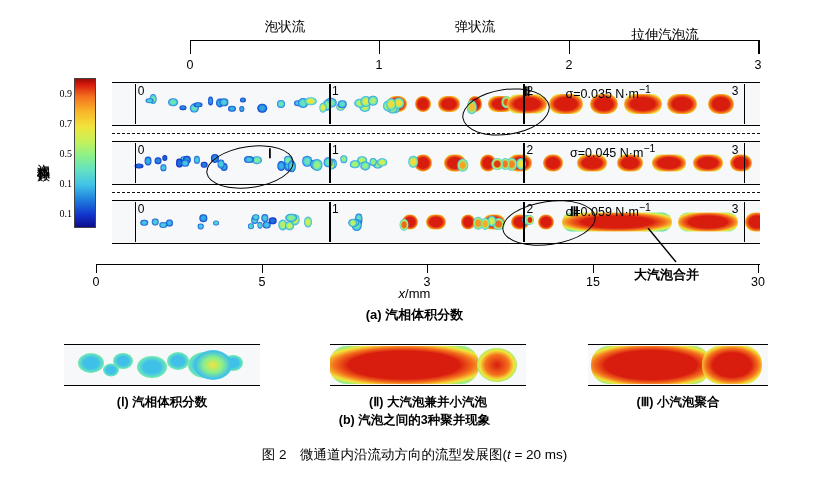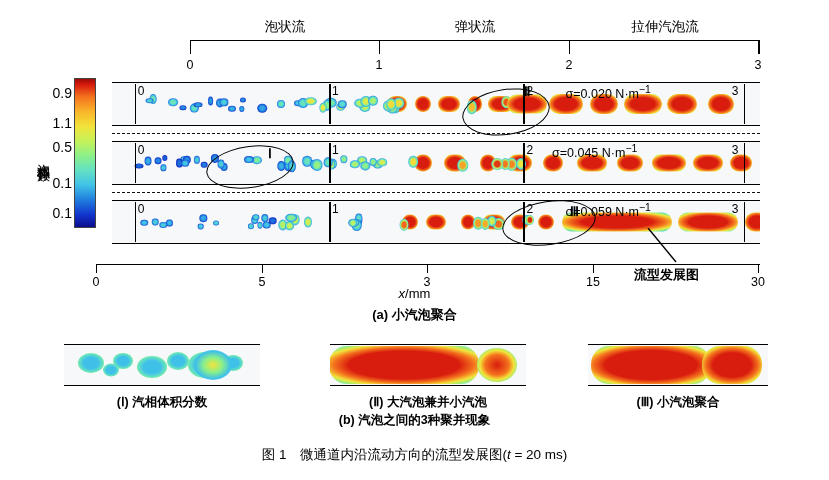--- a/index.html
+++ b/index.html
@@ -50,22 +50,22 @@
       #62e0c4 38%,
       #8bf08a 48%,
       #c6f25a 58%,
       #f2e33a 68%,
       #f9b52a 78%,
       #f4721d 88%,
       #d81c0e 96%,
       #9e0b06 100%);
   }
   .cbar-tick {
-    position: absolute; left: -26px; font-size: 14px; width: 24px;
-    text-align: right; transform: translateY(-50%);
+    position: absolute; left: -26px; font-size: 10px; width: 24px;
+    text-align: right; transform: translateY(-50%); font-family: Liberation Serif, serif;
   }
   #cbar-title {
     left: 34px; top: 82px; width: 18px; height: 150px;
     font-size: 13px;
     writing-mode: vertical-rl;
     text-orientation: upright;
     letter-spacing: 1px;
     display: flex; align-items: center; justify-content: center;
     white-space: nowrap;
   }
@@ -178,30 +178,30 @@
     <div class="regime-tick" style="left: 189px;"></div>
     <div class="regime-label" style="left: 189px;">1</div>
     <div class="regime-tick" style="left: 379px;"></div>
     <div class="regime-label" style="left: 379px;">2</div>
     <div class="regime-tick" style="left: 568px;"></div>
     <div class="regime-label" style="left: 568px;">3</div>
   </div>
 <div class="abs" id="regime-names" style="left: 190px; top: 18px; width: 570px;">
     <div class="regime-name" style="left: 95px; top: 0px;">泡状流</div>
     <div class="regime-name" style="left: 285px; top: 0px;">弹状流</div>
-    <div class="regime-name" style="left: 475px; top: 0px;">拉伸汽泡流</div>
+    <div class="regime-name" style="left: 475px; top: 8px;">拉伸汽泡流</div>
   </div>
 
 <div class="abs" id="cbar-title">汽相体积分数</div>
 <div class="abs" id="cbar-wrap">
   <div id="cbar"></div>
   <div id="cbar-ticks">
       <div class="cbar-tick" style="top: 15px;">0.9</div>
-      <div class="cbar-tick" style="top: 45px;">1.1</div>
-      <div class="cbar-tick" style="top: 69px;">0.5</div>
+      <div class="cbar-tick" style="top: 45px;">0.7</div>
+      <div class="cbar-tick" style="top: 75px;">0.5</div>
       <div class="cbar-tick" style="top: 105px;">0.1</div>
       <div class="cbar-tick" style="top: 135px;">0.1</div>
     </div>
 </div>
 
 <div class="abs panel-frame" id="panel1">
     <div class="bub" style="left: 20.0368%; top: 61.4203%; width: 5.39636px; height: 6.1626px; background: radial-gradient(rgb(53, 171, 229) 0%, rgb(53, 171, 229) 32%, rgb(30, 120, 220) 52%, rgb(21, 69, 208) 70%, rgb(15, 37, 180) 85%, rgba(255, 255, 255, 0) 100%);"></div>
     <div class="bub" style="left: 9.43377%; top: 46.2648%; width: 9.8566px; height: 7.52284px; background: radial-gradient(rgb(109, 228, 181) 0%, rgb(109, 228, 181) 32%, rgb(64, 193, 231) 52%, rgb(30, 117, 220) 70%, rgb(17, 50, 202) 85%, rgba(255, 255, 255, 0) 100%);"></div>
     <div class="bub" style="left: 18.5088%; top: 60.9166%; width: 8.07429px; height: 6.54851px; background: radial-gradient(rgb(56, 177, 230) 0%, rgb(56, 177, 230) 32%, rgb(32, 125, 221) 52%, rgb(21, 72, 209) 70%, rgb(16, 37, 181) 85%, rgba(255, 255, 255, 0) 100%);"></div>
     <div class="bub" style="left: 10.9269%; top: 58.5676%; width: 7.12443px; height: 5.72049px; background: radial-gradient(rgb(37, 135, 223) 0%, rgb(37, 135, 223) 32%, rgb(25, 94, 214) 52%, rgb(17, 53, 204) 70%, rgb(15, 32, 172) 85%, rgba(255, 255, 255, 0) 100%);"></div>
@@ -346,69 +346,69 @@
 
 <div class="abs" id="panel-decor" style="left: 0px; top: 0px; width: 829px; height: 300px;">
     <div class="p-tick" style="left: 134.68px; top: 84px; height: 40px;"></div>
     <div class="p-num" style="left: 137.68px; top: 84px;">0</div>
     <div class="p-tick" style="left: 329.08px; top: 84px; height: 40px;"></div>
     <div class="p-num" style="left: 332.08px; top: 84px;">1</div>
     <div class="p-tick" style="left: 523.48px; top: 84px; height: 40px;"></div>
     <div class="p-num" style="left: 526.48px; top: 84px;">2</div>
     <div class="p-tick" style="left: 743.8px; top: 84px; height: 40px;"></div>
     <div class="p-num" style="left: 731.8px; top: 84px;">3</div>
-    <div class="sigma-lab" style="left: 565.6px; top: 84px;"><span>σ=0.020 N·m</span><sup>−1</sup></div>
+    <div class="sigma-lab" style="left: 565.6px; top: 84px;"><span>σ=0.035 N·m</span><sup>−1</sup></div>
     <div class="p-tick" style="left: 134.68px; top: 143px; height: 40px;"></div>
     <div class="p-num" style="left: 137.68px; top: 143px;">0</div>
     <div class="p-tick" style="left: 329.08px; top: 143px; height: 40px;"></div>
     <div class="p-num" style="left: 332.08px; top: 143px;">1</div>
     <div class="p-tick" style="left: 523.48px; top: 143px; height: 40px;"></div>
     <div class="p-num" style="left: 526.48px; top: 143px;">2</div>
     <div class="p-tick" style="left: 743.8px; top: 143px; height: 40px;"></div>
     <div class="p-num" style="left: 731.8px; top: 143px;">3</div>
-    <div class="sigma-lab" style="left: 552px; top: 143px;"><span>σ=0.045 N·m</span><sup>−1</sup></div>
+    <div class="sigma-lab" style="left: 570px; top: 143px;"><span>σ=0.045 N·m</span><sup>−1</sup></div>
     <div class="p-tick" style="left: 134.68px; top: 202px; height: 40px;"></div>
     <div class="p-num" style="left: 137.68px; top: 202px;">0</div>
     <div class="p-tick" style="left: 329.08px; top: 202px; height: 40px;"></div>
     <div class="p-num" style="left: 332.08px; top: 202px;">1</div>
     <div class="p-tick" style="left: 523.48px; top: 202px; height: 40px;"></div>
     <div class="p-num" style="left: 526.48px; top: 202px;">2</div>
     <div class="p-tick" style="left: 743.8px; top: 202px; height: 40px;"></div>
     <div class="p-num" style="left: 731.8px; top: 202px;">3</div>
     <div class="sigma-lab" style="left: 565.6px; top: 202px;"><span>σ=0.059 N·m</span><sup>−1</sup></div>
     <div class="roman" style="left: 524px; top: 84px;">Ⅱ</div>
     <div class="roman" style="left: 268px; top: 146px;">Ⅰ</div>
     <div class="roman" style="left: 570px; top: 204px;">Ⅲ</div>
     <div class="ellipse" style="left: 506px; top: 112px; width: 86px; height: 44px;"></div>
     <div class="ellipse" style="left: 250px; top: 167px; width: 86px; height: 40px;"></div>
     <div class="ellipse" style="left: 549px; top: 223px; width: 92px; height: 42px;"></div>
   </div>
 
 <svg class="abs" id="leader" viewBox="0 0 46 36">
   <line x1="2" y1="0" x2="30" y2="34" stroke="#000" stroke-width="1.4"></line>
 </svg>
-<div class="abs" id="ann-stretch">流型发展图</div>
+<div class="abs" id="ann-stretch">大汽泡合并</div>
 
 <div class="abs" id="xaxis">
   <div id="x-ticks">
       <div class="x-tick" style="left: 0px;"></div>
       <div class="x-lab" style="left: 0px;">0</div>
       <div class="x-tick" style="left: 166px;"></div>
       <div class="x-lab" style="left: 166px;">5</div>
       <div class="x-tick" style="left: 331px;"></div>
       <div class="x-lab" style="left: 331px;">3</div>
       <div class="x-tick" style="left: 497px;"></div>
       <div class="x-lab" style="left: 497px;">15</div>
       <div class="x-tick" style="left: 662px;"></div>
       <div class="x-lab" style="left: 662px;">30</div>
     </div>
 </div>
 <div class="abs" id="xtitle"><i>x</i><span class="unit">/mm</span></div>
 
-<div class="abs" id="cap-a">(a) 小汽泡聚合</div>
+<div class="abs" id="cap-a">(a) 汽相体积分数</div>
 
 <div class="abs sub" id="subI">
     <div class="bub" style="left: 14%; top: 46%; width: 26px; height: 20px; background: radial-gradient(rgb(63, 192, 232) 0%, rgb(63, 192, 232) 40%, rgb(98, 224, 196) 62%, rgb(139, 240, 138) 78%, rgba(180, 240, 180, 0) 100%);"></div>
     <div class="bub" style="left: 30%; top: 40%; width: 20px; height: 16px; background: radial-gradient(rgb(63, 192, 232) 0%, rgb(63, 192, 232) 40%, rgb(98, 224, 196) 62%, rgb(139, 240, 138) 78%, rgba(180, 240, 180, 0) 100%);"></div>
     <div class="bub" style="left: 45%; top: 56%; width: 30px; height: 22px; background: radial-gradient(rgb(63, 192, 232) 0%, rgb(63, 192, 232) 40%, rgb(98, 224, 196) 62%, rgb(139, 240, 138) 78%, rgba(180, 240, 180, 0) 100%);"></div>
     <div class="bub" style="left: 58%; top: 40%; width: 22px; height: 18px; background: radial-gradient(rgb(63, 192, 232) 0%, rgb(63, 192, 232) 40%, rgb(98, 224, 196) 62%, rgb(139, 240, 138) 78%, rgba(180, 240, 180, 0) 100%);"></div>
     <div class="bub" style="left: 72%; top: 50%; width: 34px; height: 26px; background: radial-gradient(rgb(63, 192, 232) 0%, rgb(63, 192, 232) 40%, rgb(98, 224, 196) 62%, rgb(139, 240, 138) 78%, rgba(180, 240, 180, 0) 100%);"></div>
     <div class="bub" style="left: 86%; top: 46%; width: 20px; height: 16px; background: radial-gradient(rgb(63, 192, 232) 0%, rgb(63, 192, 232) 40%, rgb(98, 224, 196) 62%, rgb(139, 240, 138) 78%, rgba(180, 240, 180, 0) 100%);"></div>
     <div class="bub" style="left: 24%; top: 62%; width: 16px; height: 13px; background: radial-gradient(rgb(63, 192, 232) 0%, rgb(63, 192, 232) 40%, rgb(98, 224, 196) 62%, rgb(139, 240, 138) 78%, rgba(180, 240, 180, 0) 100%);"></div>
     <div class="bub" style="left: 76%; top: 50%; width: 38px; height: 30px; background: radial-gradient(rgb(242, 227, 58) 0%, rgb(139, 240, 138) 35%, rgb(63, 192, 232) 65%, rgba(63, 192, 232, 0) 100%);"></div>
@@ -421,13 +421,13 @@
     <div class="bub" style="left: 35%; top: 50%; width: 120px; height: 38px; border-radius: 18px; background: radial-gradient(rgb(216, 28, 14) 0%, rgb(216, 28, 14) 54%, rgb(244, 114, 29) 68%, rgb(242, 227, 58) 79%, rgb(139, 240, 138) 89%, rgb(63, 192, 232) 96%, rgba(63, 192, 232, 0) 100%);"></div>
     <div class="bub" style="left: 80%; top: 50%; width: 60px; height: 38px; border-radius: 18px; background: radial-gradient(rgb(216, 28, 14) 0%, rgb(216, 28, 14) 45%, rgb(244, 114, 29) 62%, rgb(242, 227, 58) 75%, rgb(139, 240, 138) 87%, rgb(63, 192, 232) 95%, rgba(63, 192, 232, 0) 100%);"></div>
   </div>
 
 <div class="abs sub-cap" style="left:162px; top:394px;">(Ⅰ) 汽相体积分数</div>
 <div class="abs sub-cap" style="left:428px; top:394px;">(Ⅱ) 大汽泡兼并小汽泡</div>
 <div class="abs sub-cap" style="left:678px; top:394px;">(Ⅲ) 小汽泡聚合</div>
 
 <div class="abs" id="cap-b">(b) 汽泡之间的3种聚并现象</div>
 
-<div class="abs" id="fig-cap"><span>图 1　微通道内沿流动方向的流型发展图(</span><span class="it">t</span><span> = 20 ms)</span></div>
+<div class="abs" id="fig-cap"><span>图 2　微通道内沿流动方向的流型发展图(</span><span class="it">t</span><span> = 20 ms)</span></div>
 
 </body></html>

